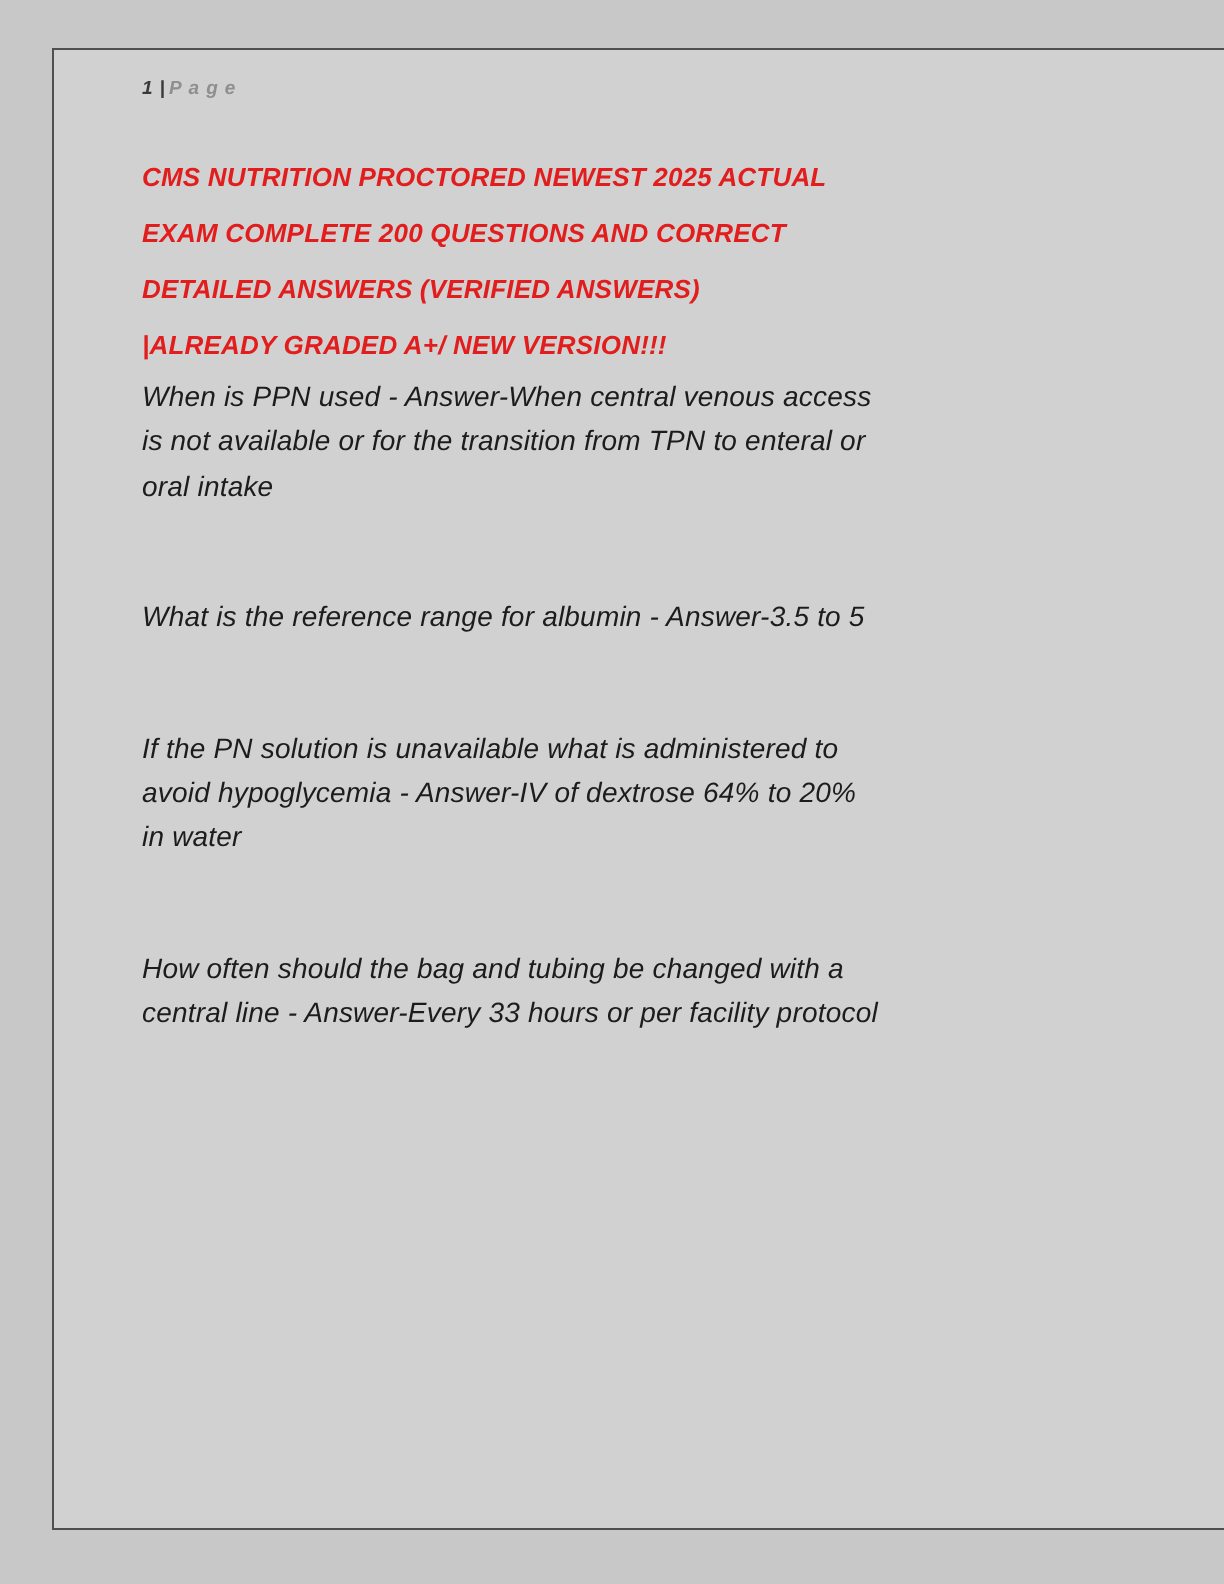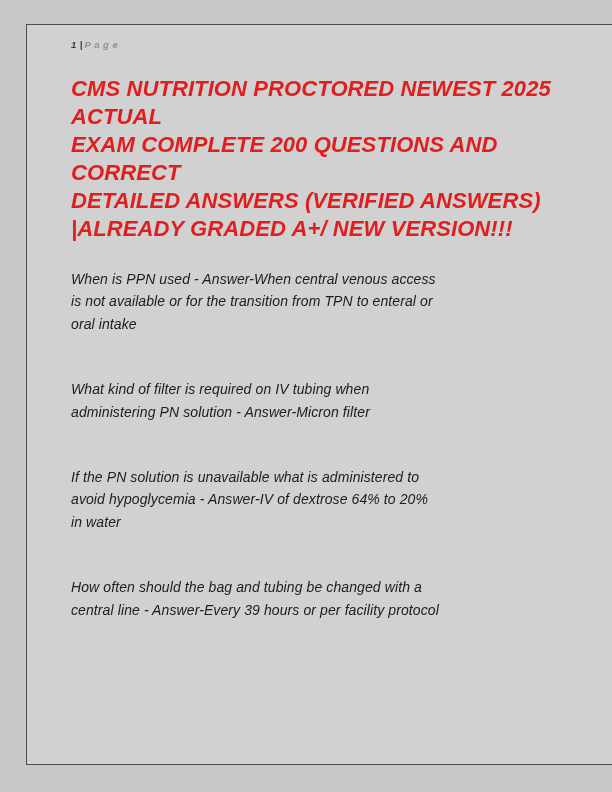--- a/index.html
+++ b/index.html
@@ -38,29 +38,28 @@
   .page-header .sep {
     margin: 0 2px 0 3px;
   }
   .page-header .label {
     color: #8f8f8f;
     letter-spacing: 3.5px;
     font-weight: 600;
   }
   .doc-title {
     margin-top: 24px;
-    font-size: 22px;
+    font-size: 13px;
     font-weight: bold;
     line-height: 28px;
     color: var(--title-red, #e21d1d);
     white-space: pre-line;
     letter-spacing: 0.1px;
   }
   .qa-list {
-    margin-top: 25px;
   }
   .para {
     font-size: 14px;
     line-height: 22.4px;
     color: var(--body-text, #1c1c1c);
     white-space: pre-line;
     margin: 0 0 43px 0;
     letter-spacing: 0.1px;
   }
 </style>
@@ -76,23 +75,22 @@
 
     <div class="doc-title">CMS NUTRITION PROCTORED NEWEST 2025 ACTUAL
 EXAM COMPLETE 200 QUESTIONS AND CORRECT
 DETAILED ANSWERS (VERIFIED ANSWERS)
 |ALREADY GRADED A+/ NEW VERSION!!!</div>
 
     <div class="qa-list">
         <div class="para">When is PPN used - Answer-When central venous access
 is not available or for the transition from TPN to enteral or
 oral intake</div>
-        <div class="para">What kind of filter is required on IV tubing when
-administering PN solution - Answer-Micron filter</div>
+        <div class="para">What is the reference range for albumin - Answer-3.5 to 5</div>
         <div class="para">If the PN solution is unavailable what is administered to
 avoid hypoglycemia - Answer-IV of dextrose 64% to 20%
 in water</div>
         <div class="para">How often should the bag and tubing be changed with a
-central line - Answer-Every 39 hours or per facility protocol</div>
+central line - Answer-Every 33 hours or per facility protocol</div>
       </div>
 
   </div>
 </div>
 
 </body></html>

